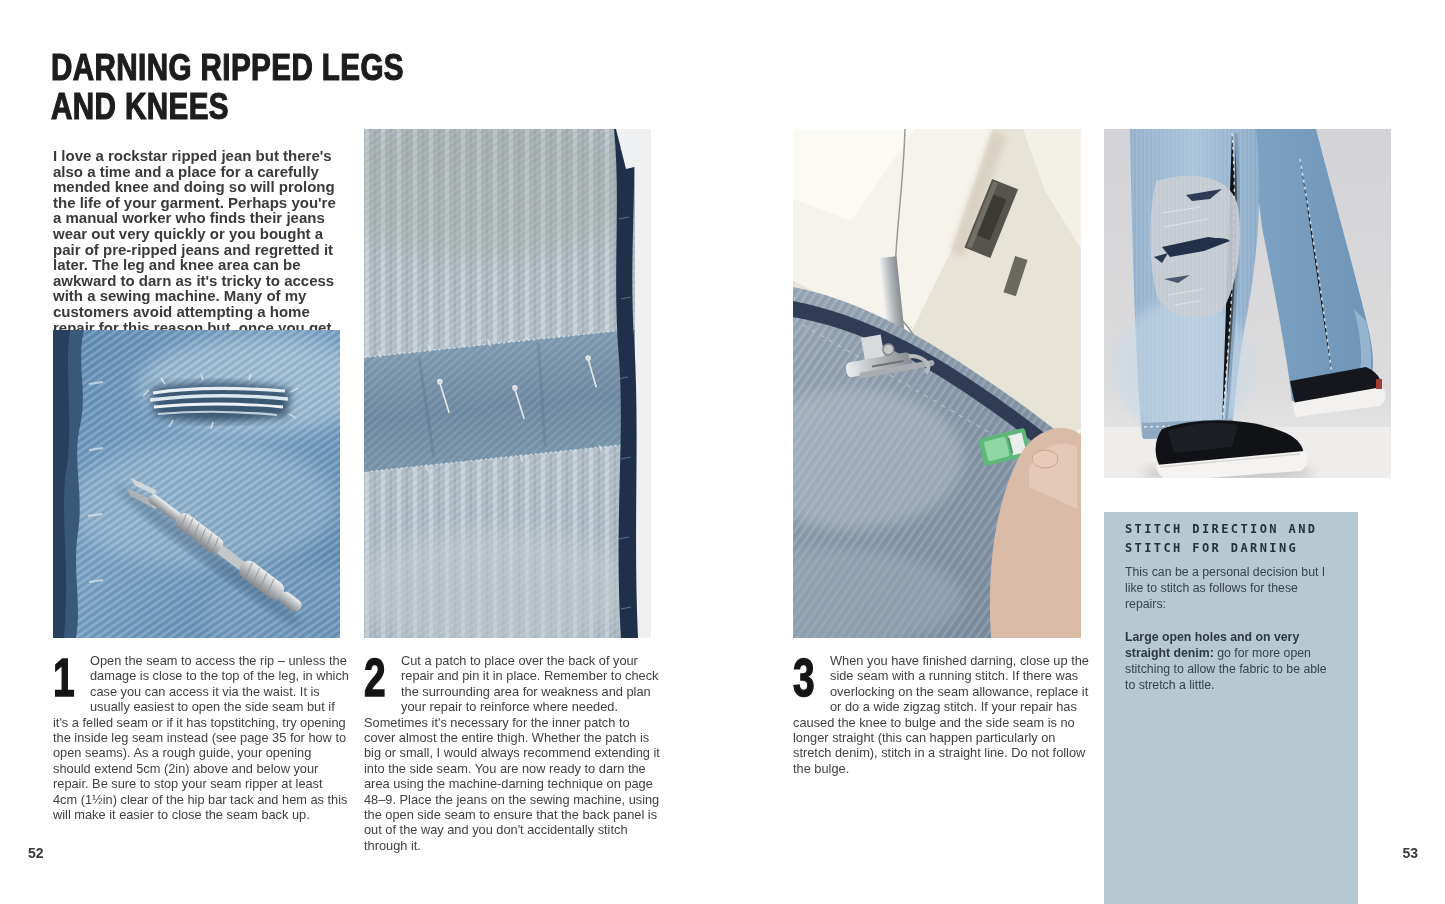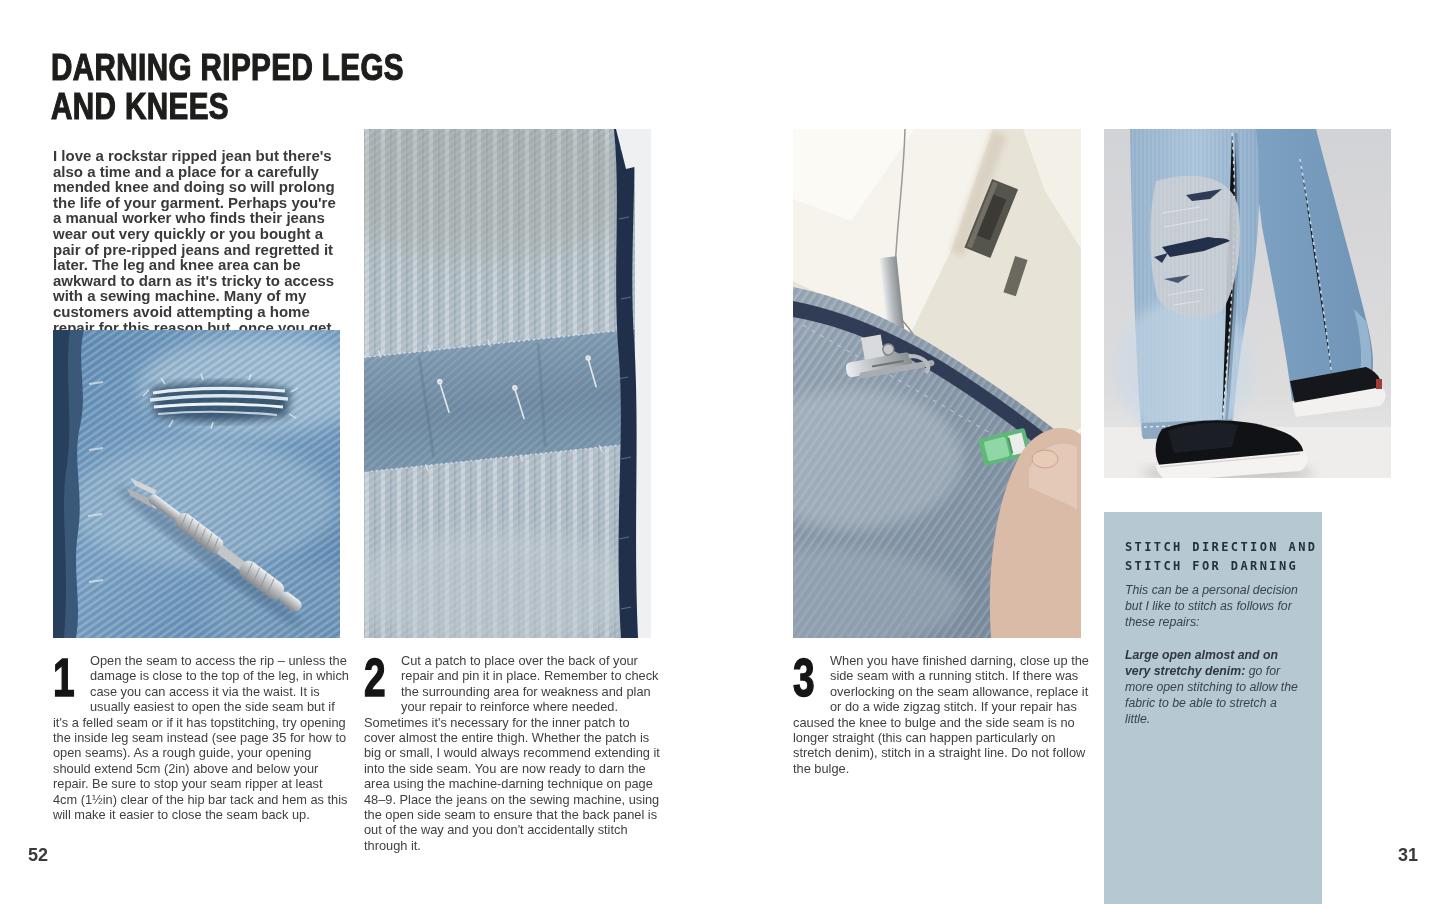--- a/index.html
+++ b/index.html
@@ -29,31 +29,31 @@
   #step1{left:53px;top:653px;width:297px;}
   #step2{left:364px;top:653px;width:300px;}
   #step3{left:793px;top:653px;width:303px;}
   .step-num{
     float:left;width:27px;height:48px;margin:1px 10px 0 0;
     font-size:54px;line-height:47px;font-weight:700;color:#151515;
     transform:scaleX(0.72);transform-origin:left top;
     -webkit-text-stroke:1.5px #151515;
   }
   .sidebar-box{
-    position:absolute;left:1104px;top:512px;width:218px;height:392px;
-    background:#b6c9d3;box-sizing:border-box;padding:26px 21px 0 21px;color:#38424d;
+    position:absolute;left:1104px;top:512px;width:254px;height:392px;
+    background:#b6c9d3;box-sizing:border-box;padding:8px 21px 0 21px;color:#38424d;
   }
   .sidebar-title{
     font-family:"DejaVu Sans Mono",monospace;font-weight:700;
     font-size:12px;line-height:19px;letter-spacing:2.4px;color:#24313d;
     margin-bottom:6px;white-space:nowrap;
   }
-  .sidebar-p{font-size:12.3px;line-height:16.2px;margin:0 0 16px 0;font-style:italic;}
+  .sidebar-p{font-size:12.3px;line-height:16.2px;margin:0 0 16px 0;}
   .sidebar-p .lead{font-weight:700;color:#2e3843;}
-  .pagenum{position:absolute;top:845px;font-size:18px;font-weight:700;color:#3a3a38;}
+  .pagenum{position:absolute;top:845px;font-size:14px;font-weight:700;color:#3a3a38;}
   #pagenum-left{left:28px;}
   #pagenum-right{right:27px;text-align:right;}
 </style>
 </head>
 <body>
 
 <div class="spread">
 
   <div class="page-title">
     <div>DARNING RIPPED LEGS</div>
@@ -369,18 +369,18 @@
       </g>
     </svg>
   </div>
 
   <div class="sidebar-box" style="background: rgb(182, 201, 211);">
     <div class="sidebar-title">
       <div>STITCH DIRECTION AND</div>
       <div>STITCH FOR DARNING</div>
     </div>
     <p class="sidebar-p">This can be a personal decision but I like to stitch as follows for these repairs:</p>
-    <p class="sidebar-p"><span class="lead">Large open almost and on very stretchy denim:</span><span> go for more open stitching to allow the fabric to be able to stretch a little.</span></p>
-  </div>
-
-  <div class="pagenum" id="pagenum-right">31</div>
+    <p class="sidebar-p"><span class="lead">Large open holes and on very straight denim:</span><span> go for more open stitching to allow the fabric to be able to stretch a little.</span></p>
+  </div>
+
+  <div class="pagenum" id="pagenum-right">53</div>
 
 </div>
 
 </body></html>

